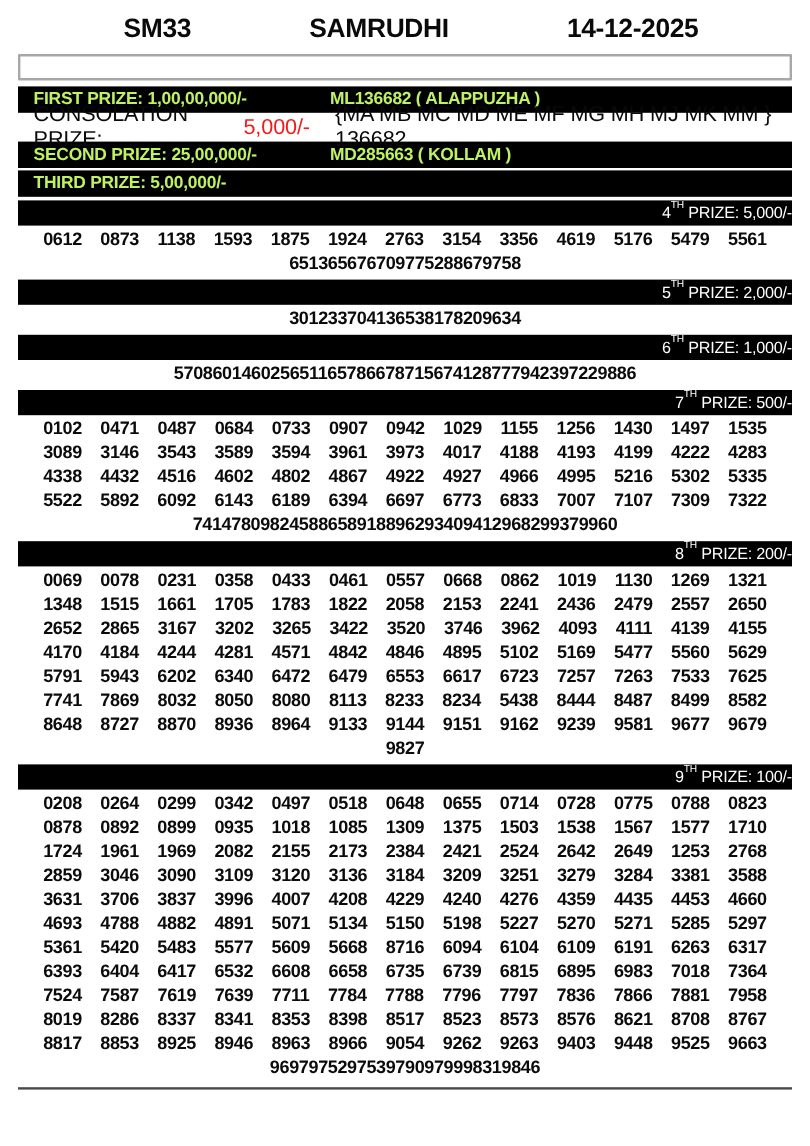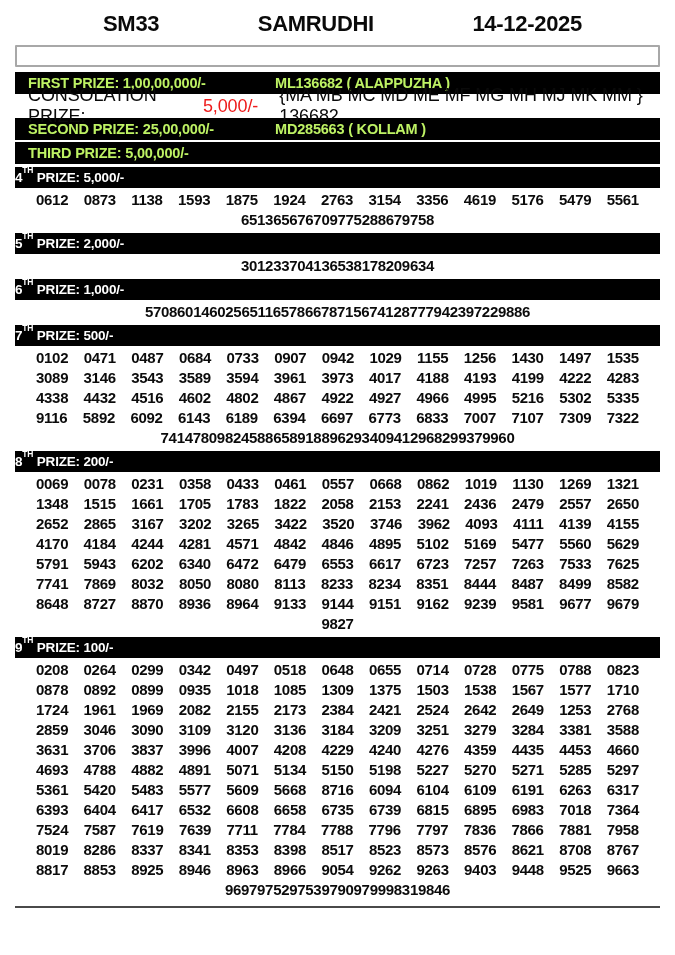--- a/index.html
+++ b/index.html
@@ -40,21 +40,21 @@
     font-size:18px; font-weight:normal; letter-spacing:-0.1px;
     padding-left:13px;
   }
   .consolation .c-amount { margin-left:5px; }
   .consolation .c-series { margin-left:21px; }
 
   
   .section-bar {
     background:#000; color:#fff;
     height:21px; line-height:21px; margin:3px 0 2px 0;
-    text-align:left; font-size:13.5px; font-weight:bold; letter-spacing:-0.2px;
+    text-align:right; font-size:13.5px; font-weight:normal; letter-spacing:-0.2px;
   }
   .ord-sup { font-size:8.5px; position:relative; top:-4px; line-height:0; }
 
   
   .num-row {
     display:flex; line-height:20px;
     font-size:15px; font-weight:bold; letter-spacing:-0.3px; color:#0b0b0b;
   }
   .num-row.full    { justify-content:space-between; padding:0 21px; }
   .num-row.partial { justify-content:center; gap:0; }
@@ -183,21 +183,21 @@
         <span class="num">4867</span>
         <span class="num">4922</span>
         <span class="num">4927</span>
         <span class="num">4966</span>
         <span class="num">4995</span>
         <span class="num">5216</span>
         <span class="num">5302</span>
         <span class="num">5335</span>
       </div>
       <div class="num-row full">
-        <span class="num">9116</span>
+        <span class="num">5522</span>
         <span class="num">5892</span>
         <span class="num">6092</span>
         <span class="num">6143</span>
         <span class="num">6189</span>
         <span class="num">6394</span>
         <span class="num">6697</span>
         <span class="num">6773</span>
         <span class="num">6833</span>
         <span class="num">7007</span>
         <span class="num">7107</span>
@@ -295,21 +295,21 @@
       </div>
       <div class="num-row full">
         <span class="num">7741</span>
         <span class="num">7869</span>
         <span class="num">8032</span>
         <span class="num">8050</span>
         <span class="num">8080</span>
         <span class="num">8113</span>
         <span class="num">8233</span>
         <span class="num">8234</span>
-        <span class="num">8351</span>
+        <span class="num">5438</span>
         <span class="num">8444</span>
         <span class="num">8487</span>
         <span class="num">8499</span>
         <span class="num">8582</span>
       </div>
       <div class="num-row full">
         <span class="num">8648</span>
         <span class="num">8727</span>
         <span class="num">8870</span>
         <span class="num">8936</span>

